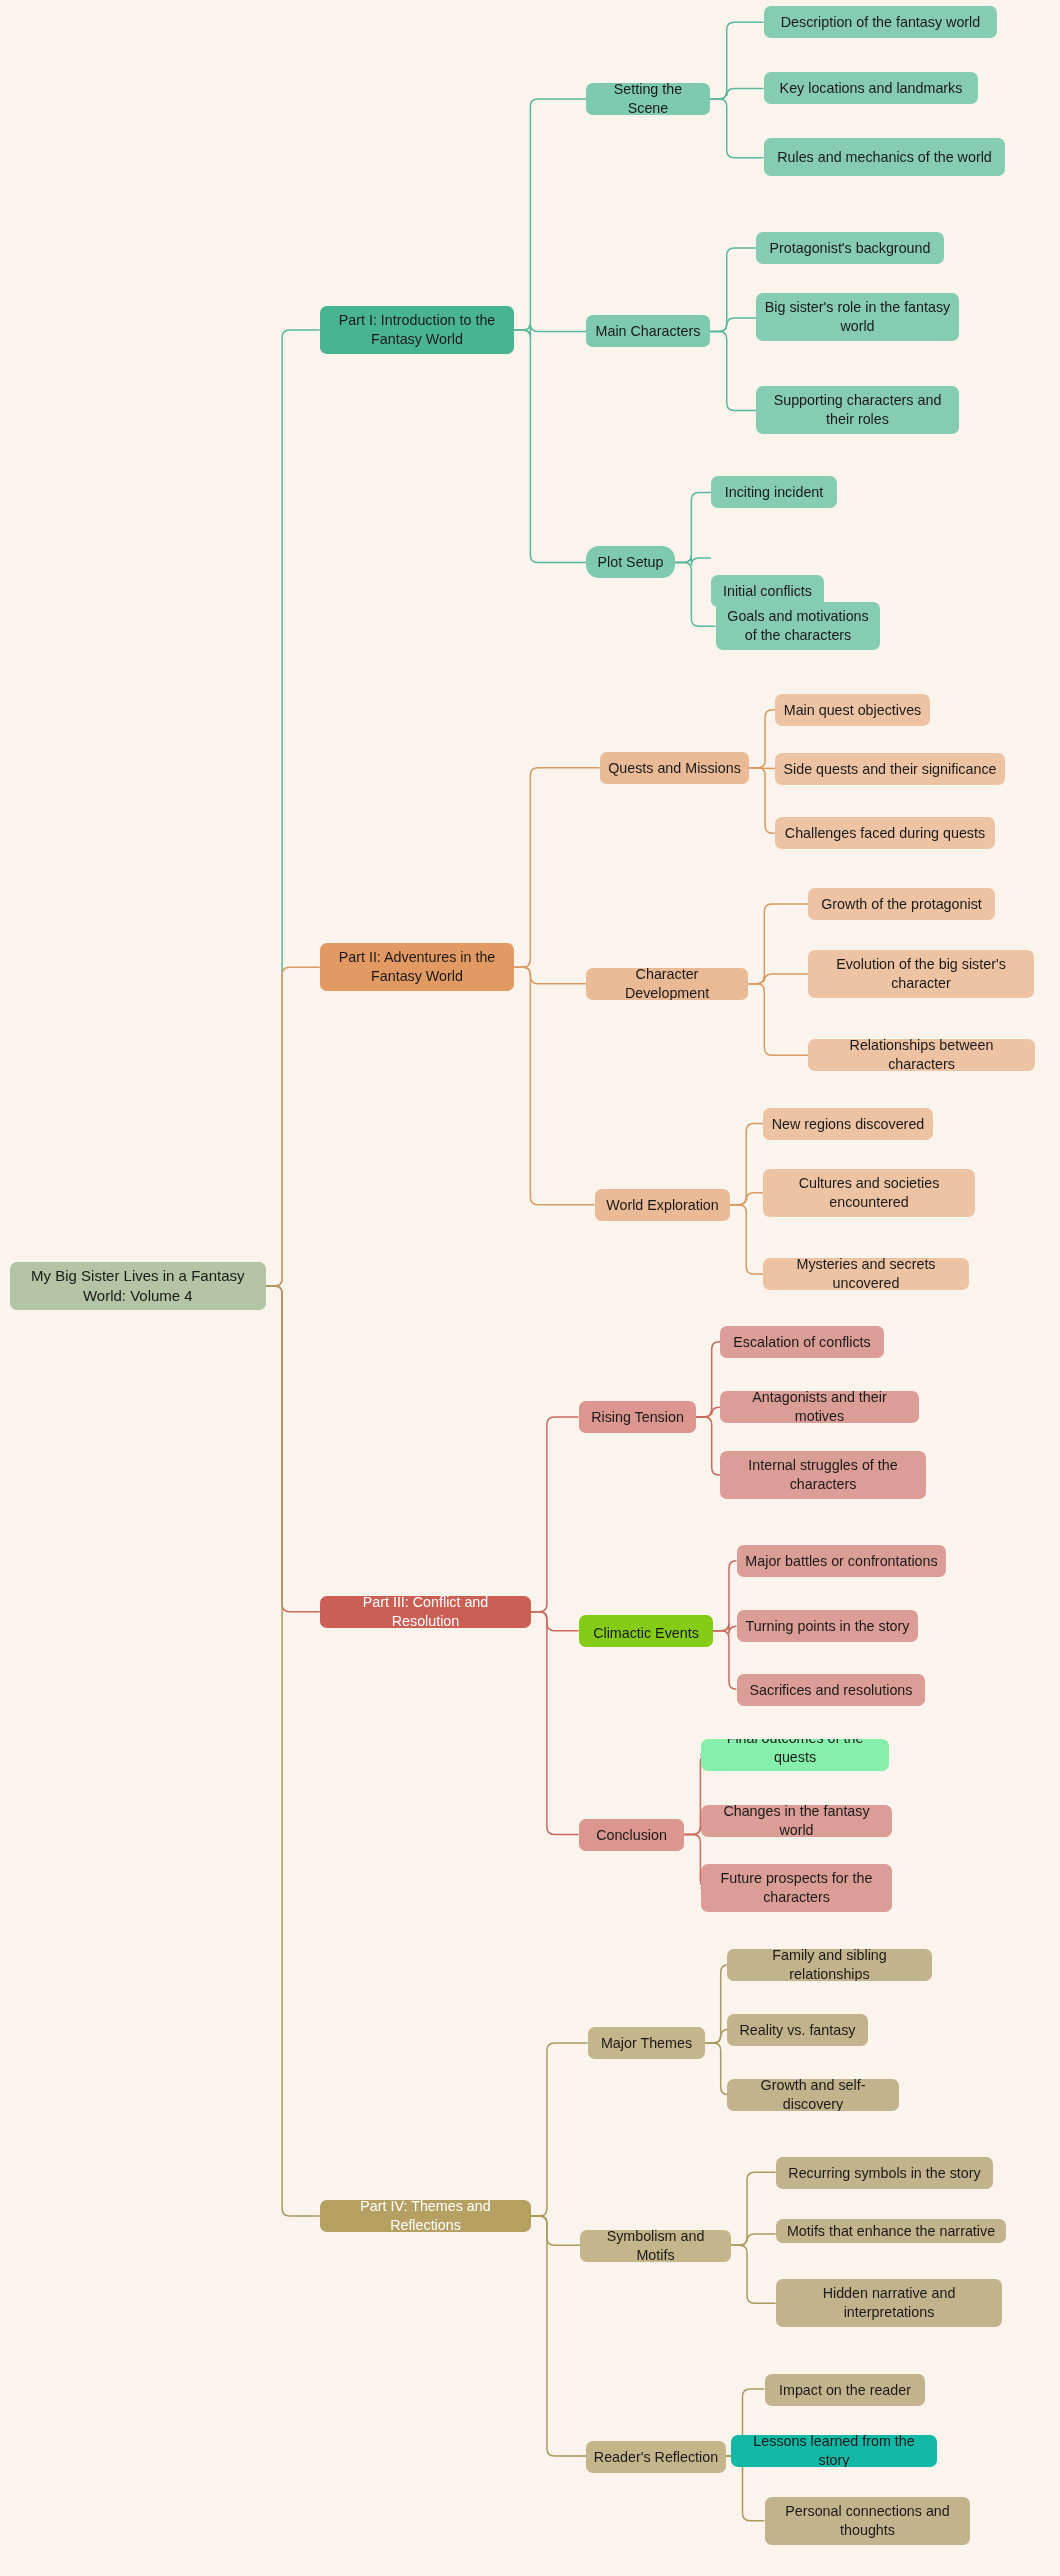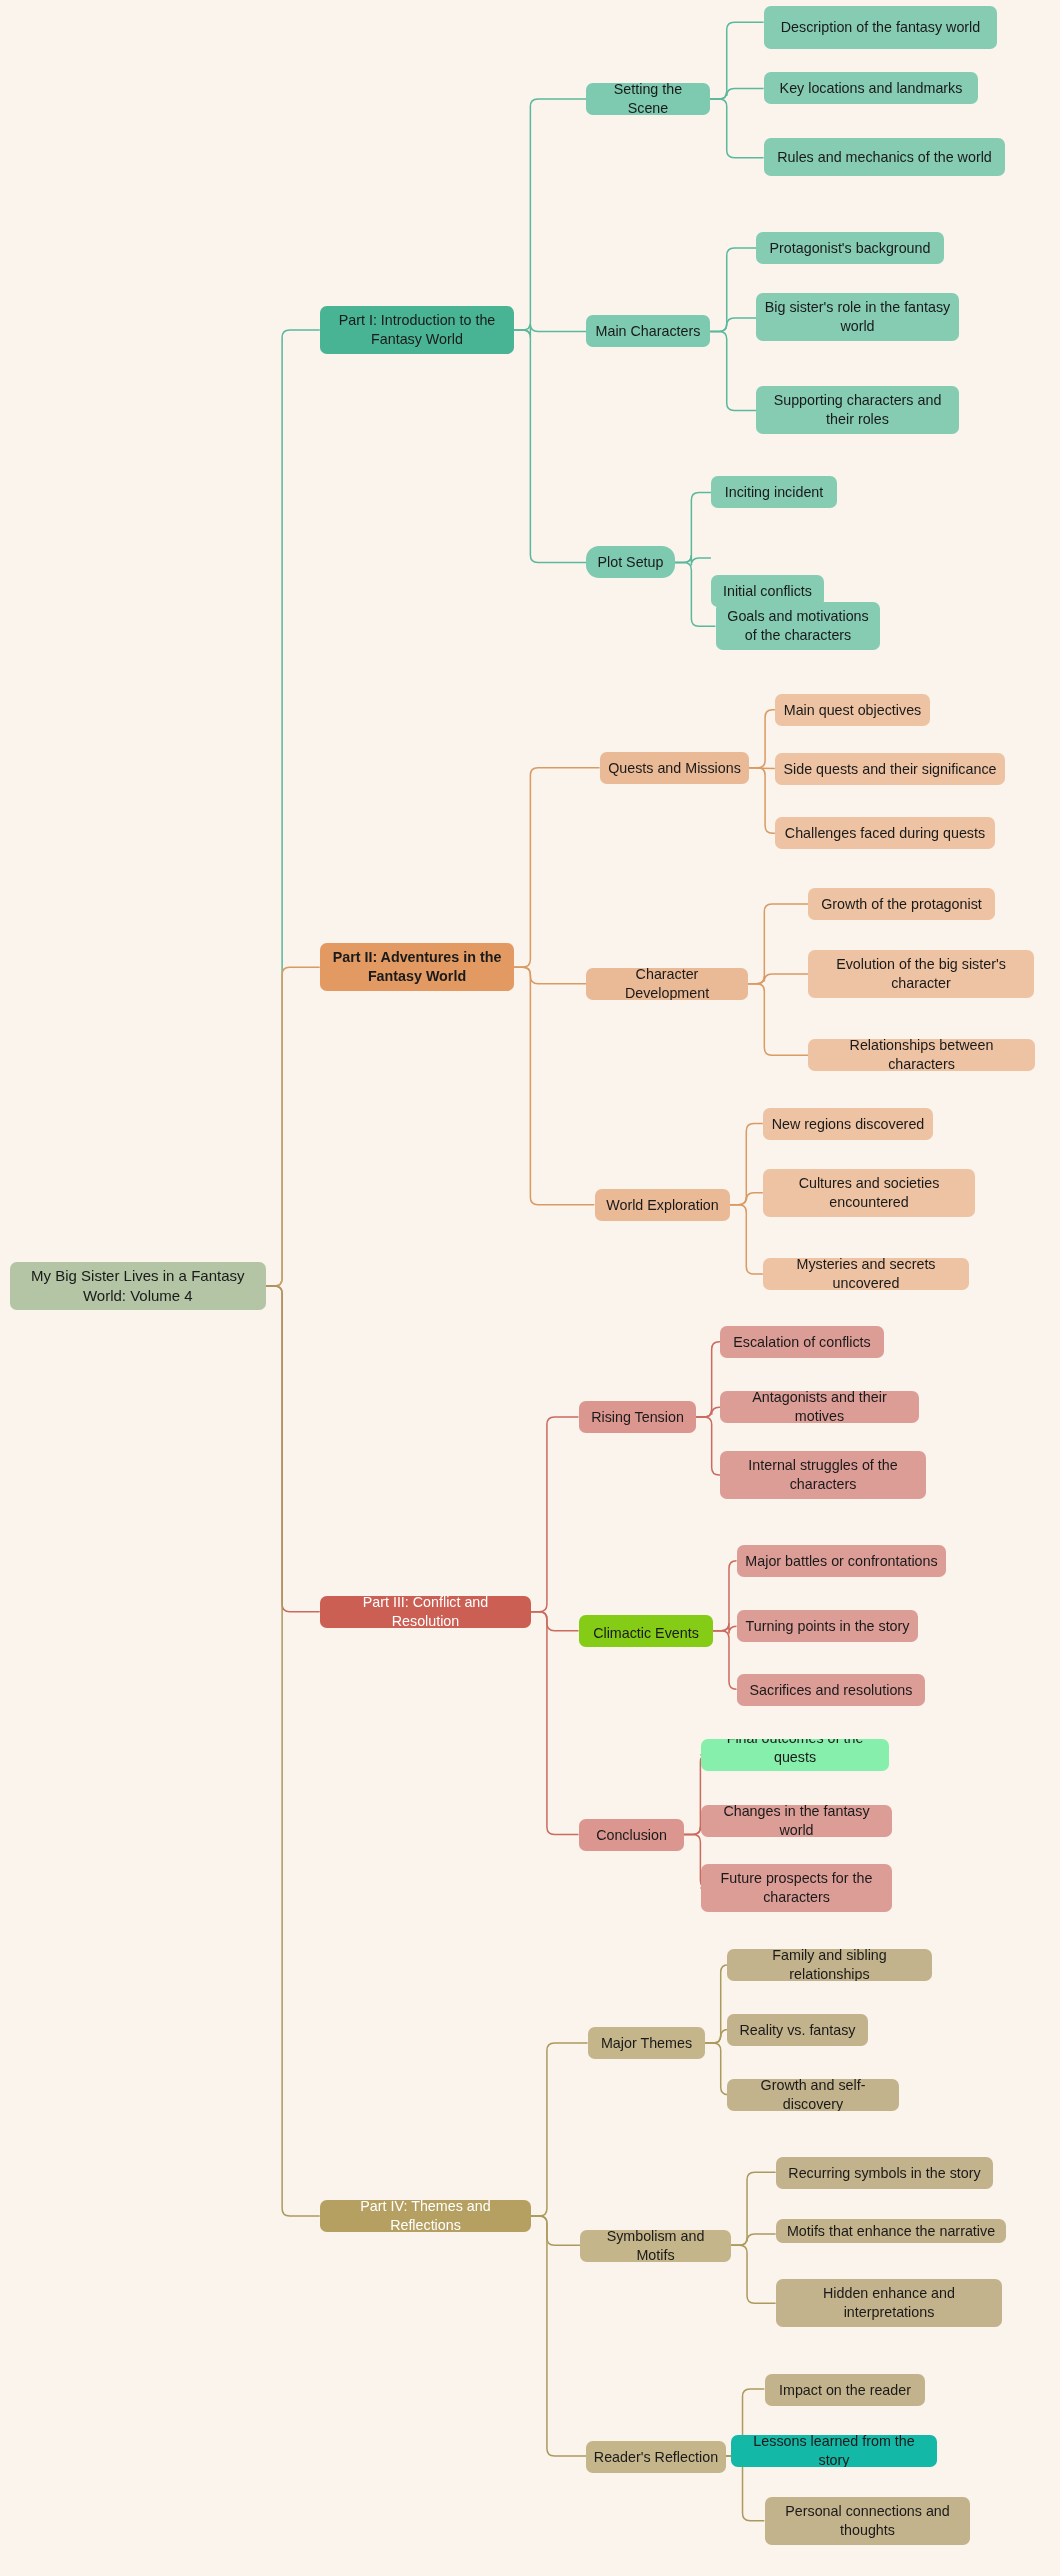--- a/index.html
+++ b/index.html
@@ -89,21 +89,21 @@
   <div id="nodes">
       <div class="node root" style="left: 9.8px; top: 1262px; width: 256px; height: 48px; background: rgb(179, 197, 164);">
         <span>My Big Sister Lives in a Fantasy World: Volume 4</span>
       </div>
       <div class="node l1" style="left: 320px; top: 306px; width: 194px; height: 48px; background: rgb(73, 180, 148);">
         <span>Part I: Introduction to the Fantasy World</span>
       </div>
       <div class="node l2" style="left: 586px; top: 83px; width: 124px; height: 32px; background: rgb(125, 202, 176);">
         <span>Setting the Scene</span>
       </div>
-      <div class="node l3" style="left: 764px; top: 6px; width: 233px; height: 43px; background: rgb(133, 204, 179); align-items: center;">
+      <div class="node l3" style="left: 764px; top: 6px; width: 233px; height: 32px; background: rgb(133, 204, 179); align-items: center;">
         <span>Description of the fantasy world</span>
       </div>
       <div class="node l3" style="left: 764px; top: 72px; width: 214px; height: 32px; background: rgb(133, 204, 179);">
         <span>Key locations and landmarks</span>
       </div>
       <div class="node l3" style="left: 764px; top: 138px; width: 241px; height: 38px; background: rgb(133, 204, 179);">
         <span>Rules and mechanics of the world</span>
       </div>
       <div class="node l2" style="left: 586px; top: 315px; width: 124px; height: 32px; background: rgb(125, 202, 176);">
         <span>Main Characters</span>
@@ -122,21 +122,21 @@
       </div>
       <div class="node l3" style="left: 711px; top: 476px; width: 126px; height: 32px; background: rgb(133, 204, 179);">
         <span>Inciting incident</span>
       </div>
       <div class="node l3" style="left: 711px; top: 542px; width: 113px; height: 32px; background: rgb(133, 204, 179); margin-top: 33px;">
         <span>Initial conflicts</span>
       </div>
       <div class="node l3" style="left: 716px; top: 602px; width: 164px; height: 48px; background: rgb(133, 204, 179);">
         <span>Goals and motivations of the characters</span>
       </div>
-      <div class="node l1" style="left: 320px; top: 943px; width: 194px; height: 48px; background: rgb(226, 154, 98); font-weight: bold;">
+      <div class="node l1" style="left: 320px; top: 943px; width: 194px; height: 48px; background: rgb(226, 154, 98);">
         <span>Part II: Adventures in the Fantasy World</span>
       </div>
       <div class="node l2" style="left: 600px; top: 752px; width: 149px; height: 32px; background: rgb(234, 185, 149);">
         <span>Quests and Missions</span>
       </div>
       <div class="node l3" style="left: 775px; top: 694px; width: 155px; height: 32px; background: rgb(237, 195, 163);">
         <span>Main quest objectives</span>
       </div>
       <div class="node l3" style="left: 775px; top: 753px; width: 230px; height: 32px; background: rgb(237, 195, 163);">
         <span>Side quests and their significance</span>
@@ -225,21 +225,21 @@
       <div class="node l2" style="left: 580px; top: 2230px; width: 151px; height: 32px; background: rgb(197, 181, 138);">
         <span>Symbolism and Motifs</span>
       </div>
       <div class="node l3" style="left: 776px; top: 2157px; width: 217px; height: 32px; background: rgb(195, 179, 140);">
         <span>Recurring symbols in the story</span>
       </div>
       <div class="node l3" style="left: 776px; top: 2219px; width: 230px; height: 24px; background: rgb(195, 179, 140);">
         <span>Motifs that enhance the narrative</span>
       </div>
       <div class="node l3" style="left: 776px; top: 2279px; width: 226px; height: 48px; background: rgb(195, 179, 140);">
-        <span>Hidden enhance and interpretations</span>
+        <span>Hidden narrative and interpretations</span>
       </div>
       <div class="node l2" style="left: 586px; top: 2441px; width: 140px; height: 32px; background: rgb(197, 181, 138);">
         <span>Reader's Reflection</span>
       </div>
       <div class="node l3" style="left: 765px; top: 2374px; width: 160px; height: 32px; background: rgb(195, 179, 140);">
         <span>Impact on the reader</span>
       </div>
       <div class="node l3" style="left: 731px; top: 2435px; width: 206px; height: 32px; background: #14b8a6;">
         <span>Lessons learned from the story</span>
       </div>

